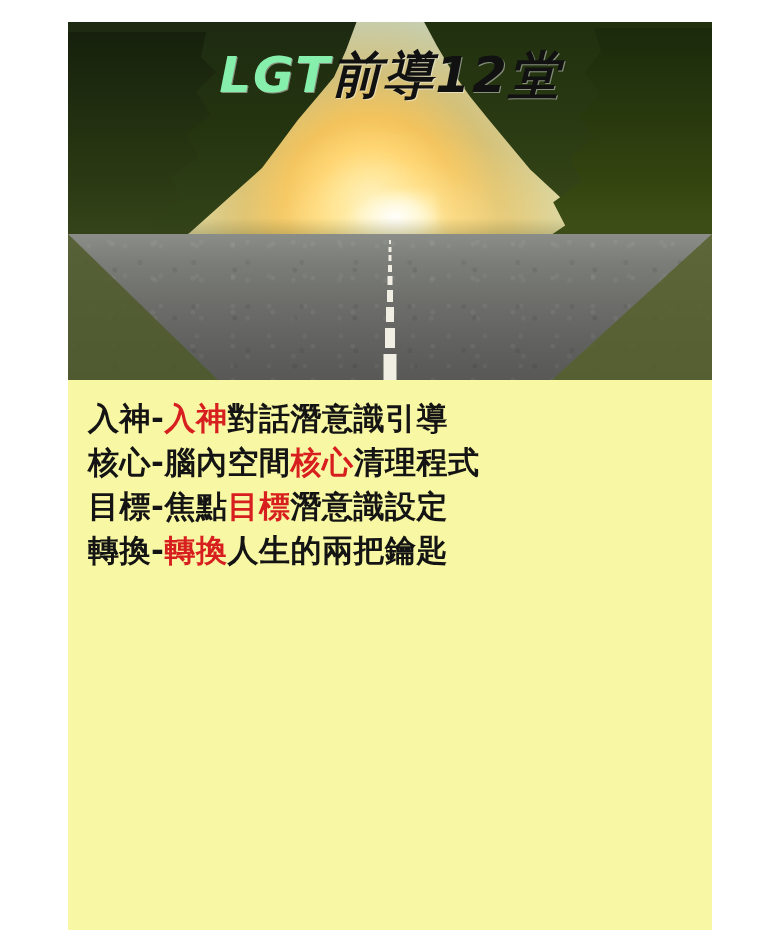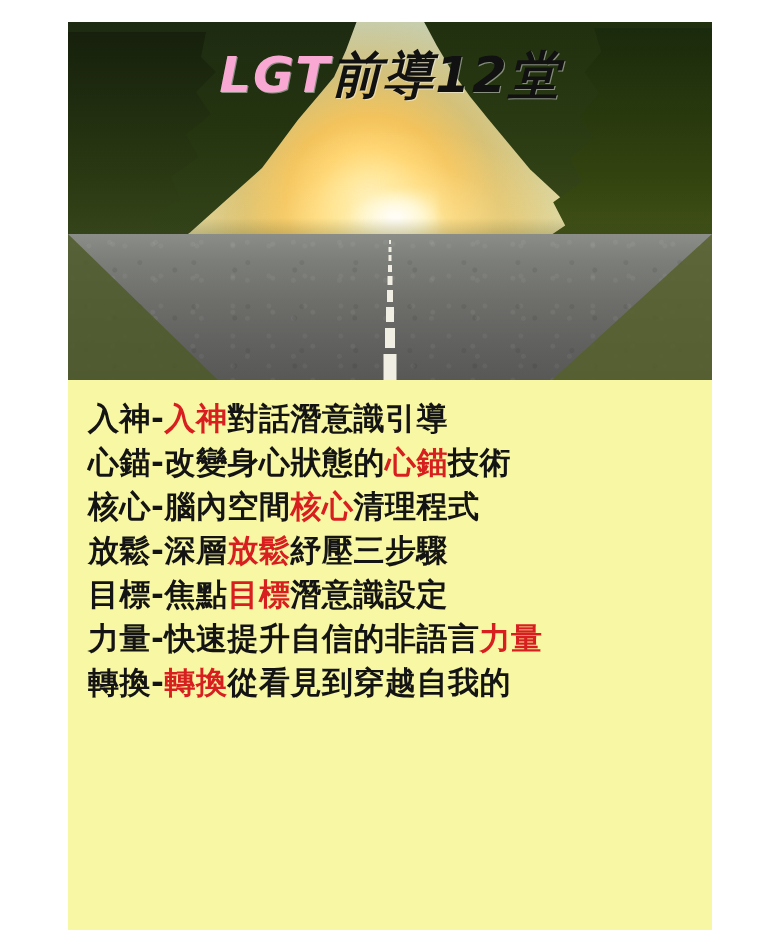--- a/index.html
+++ b/index.html
@@ -181,21 +181,21 @@
     text-align: center;
     font-family: "DejaVu Sans", sans-serif;
     font-style: italic;
     font-weight: bold;
     font-size: 50px;
     letter-spacing: 2px;
     color: #0d0d0d;
     text-shadow: 1px 1px 0 rgba(255,255,255,0.45);
     white-space: nowrap;
   }
-  #title .accent { color: #f9a8d4; }
+  #title .accent { color: #86efac; }
   #title .plain { color: #111111; }
 
   
   #list {
     position: absolute;
     left: 0;
     top: 358px;
     width: 644px;
     height: 550px;
     background: #f8f7a3;
@@ -246,21 +246,18 @@
       <div class="lane-seg" style="bottom:136px;width:2px;height:4px;"></div>
     </div>
 
     <div id="title">
       <span class="accent">LGT</span><span class="plain">前導12堂</span>
     </div>
   </div>
 
   <div id="list">
       <div class="line"><span>入神-</span><span class="hl">入神</span><span>對話潛意識引導</span></div>
-      <div class="line"><span>心錨-</span><span>改變身心狀態的</span><span class="hl">心錨</span><span>技術</span></div>
       <div class="line"><span>核心-</span><span>腦內空間</span><span class="hl">核心</span><span>清理程式</span></div>
-      <div class="line"><span>放鬆-</span><span>深層</span><span class="hl">放鬆</span><span>紓壓三步驟</span></div>
       <div class="line"><span>目標-</span><span>焦點</span><span class="hl">目標</span><span>潛意識設定</span></div>
-      <div class="line"><span>力量-</span><span>快速提升自信的非語言</span><span class="hl">力量</span></div>
-      <div class="line"><span>轉換-</span><span class="hl">轉換</span><span>從看見到穿越自我的</span></div>
+      <div class="line"><span>轉換-</span><span class="hl">轉換</span><span>人生的兩把鑰匙</span></div>
     </div>
 
 </div>
 
 </body></html>

